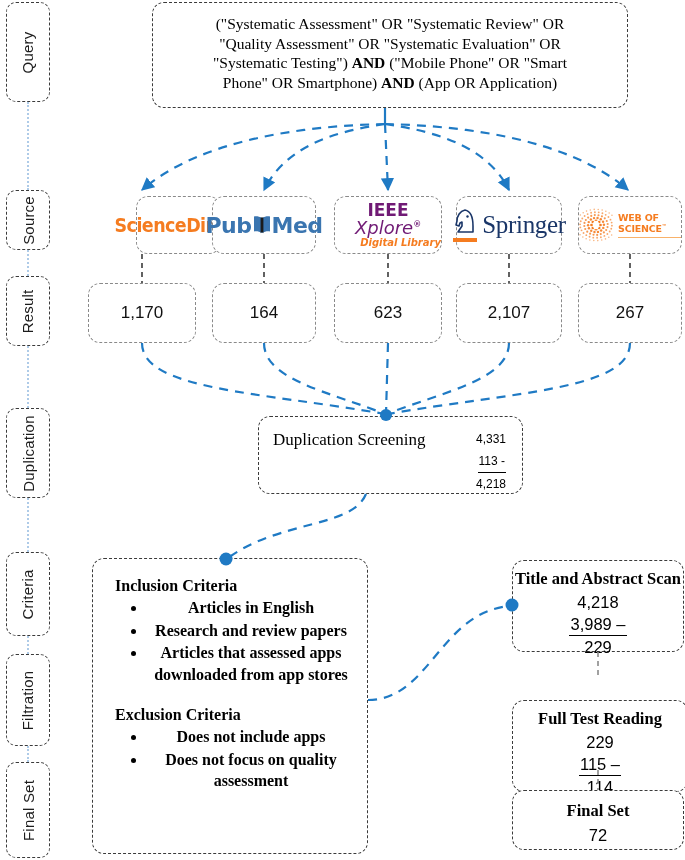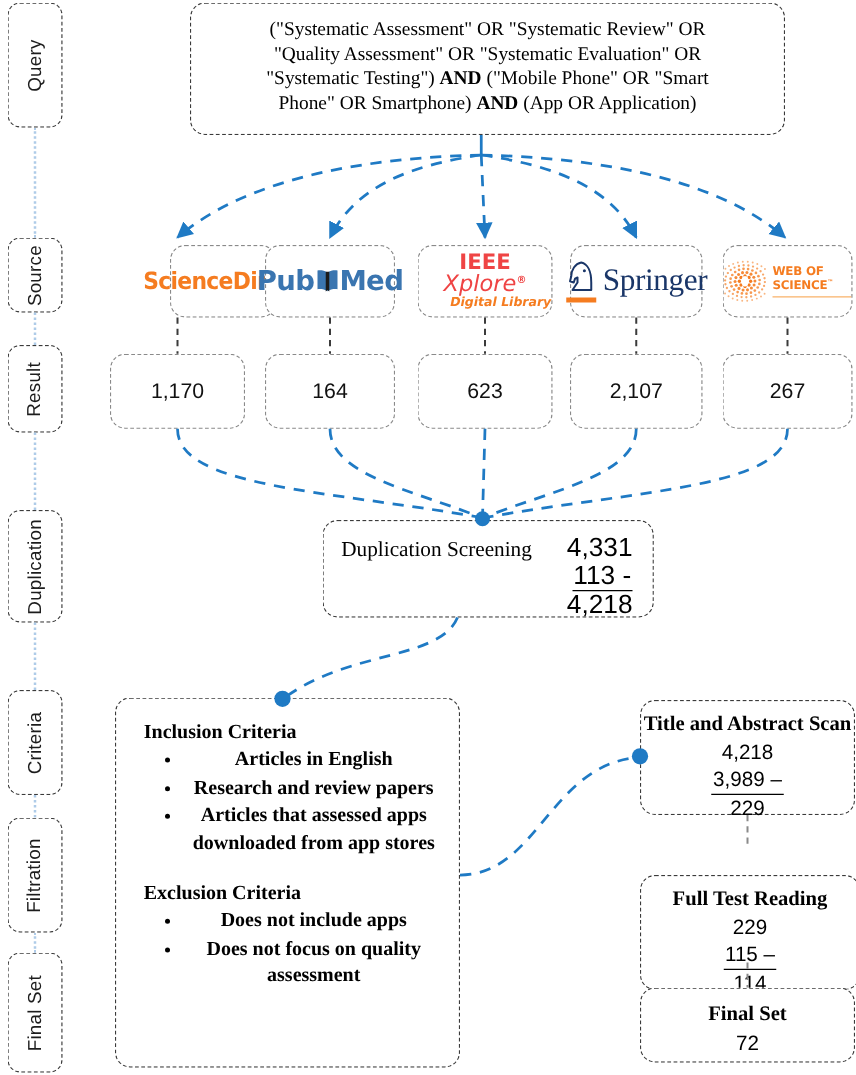--- a/index.html
+++ b/index.html
@@ -77,21 +77,21 @@
   
   .dup-title {
     position: absolute;
     left: 14px; top: 13px;
     font-size: 17px;
   }
   .dup-math {
     position: absolute;
     right: 16px; top: 11px;
     text-align: right;
-    font-size: 21px;
+    font-size: 12px;
     line-height: 22px;
     font-family: "Liberation Sans", sans-serif;
   }
   .dup-math .rule { border-bottom: 1.4px solid #000; display: inline-block; padding: 0 1px; }
 
   
   .rbox-title {
     position: absolute;
     left: 0; right: 0; top: 8px;
     text-align: center;
@@ -166,21 +166,21 @@
   .book {
     position: relative;
     width: 22px; height: 22px;
     margin: 0 -1px;
   }
 
   .ieee { text-align: center; line-height: 1; }
   .ieee .r1 {
     font-family: "DejaVu Sans", sans-serif;
     font-size: 17px;
-    color: #ef4444;
+    color: #701a75;
     font-weight: bold;
   }
   .ieee .r1 .xp { font-style: italic; font-weight: normal; font-size: 18px; }
   .ieee .r1 sup { font-size: 8px; vertical-align: super; }
   .ieee .r2 {
     font-family: "DejaVu Sans", sans-serif;
     font-style: italic;
     font-weight: bold;
     font-size: 10px;
     color: #F57C20;

